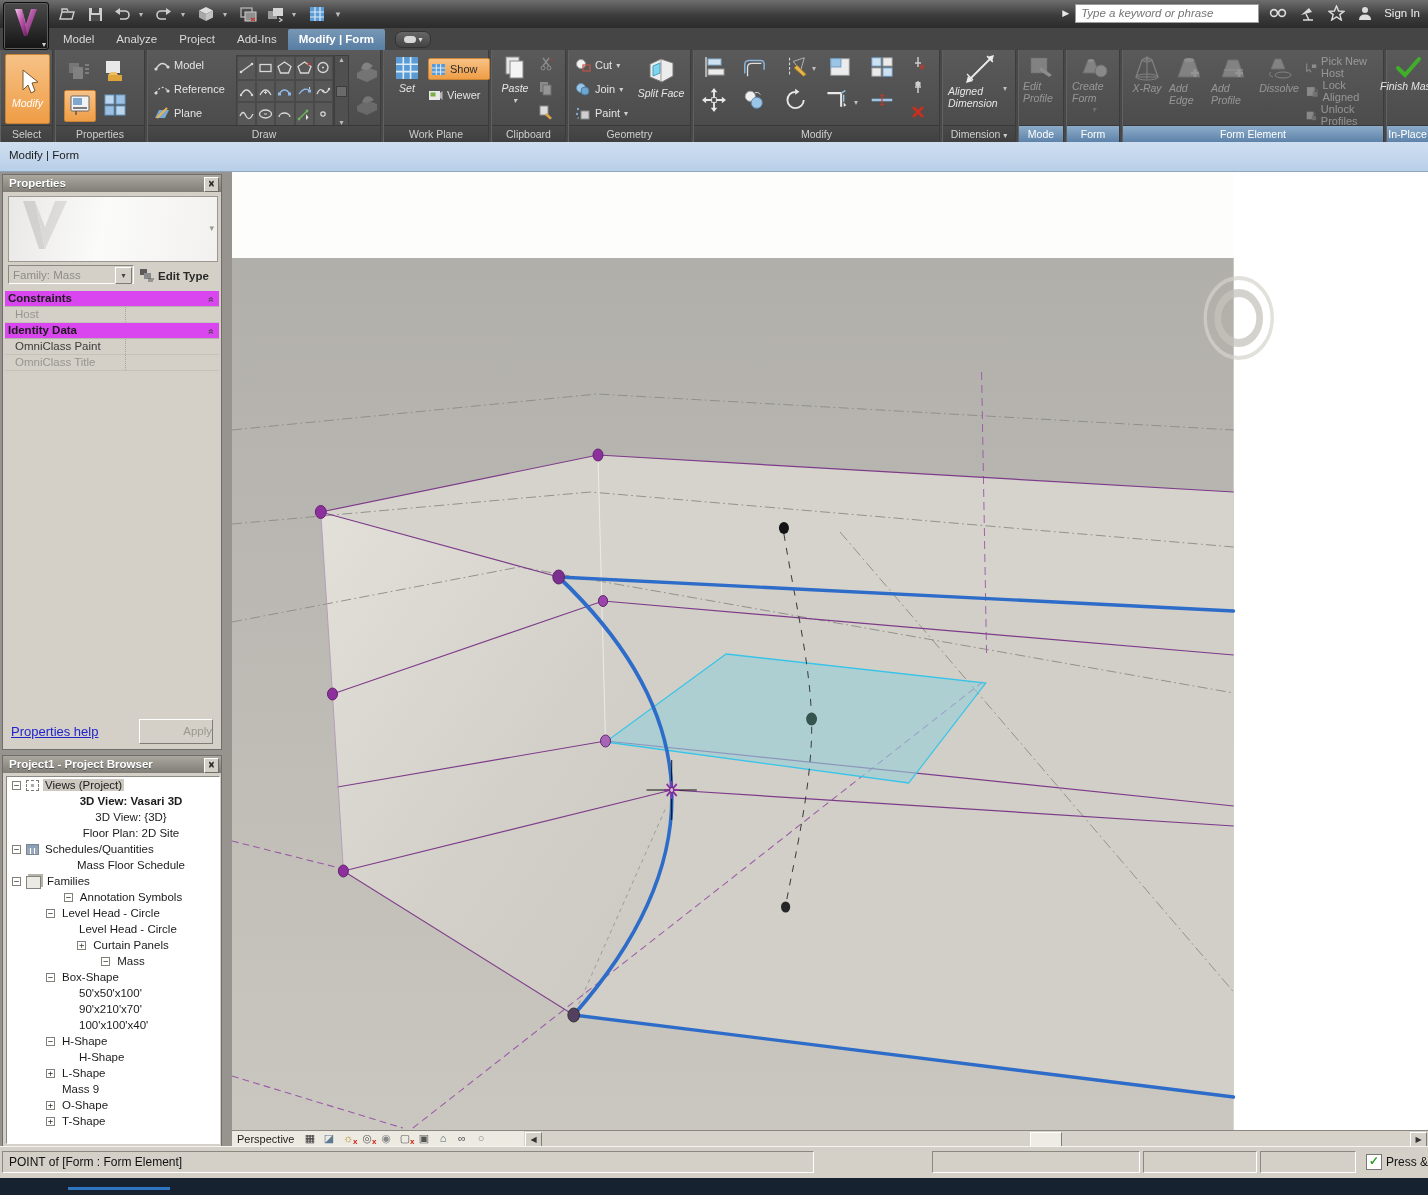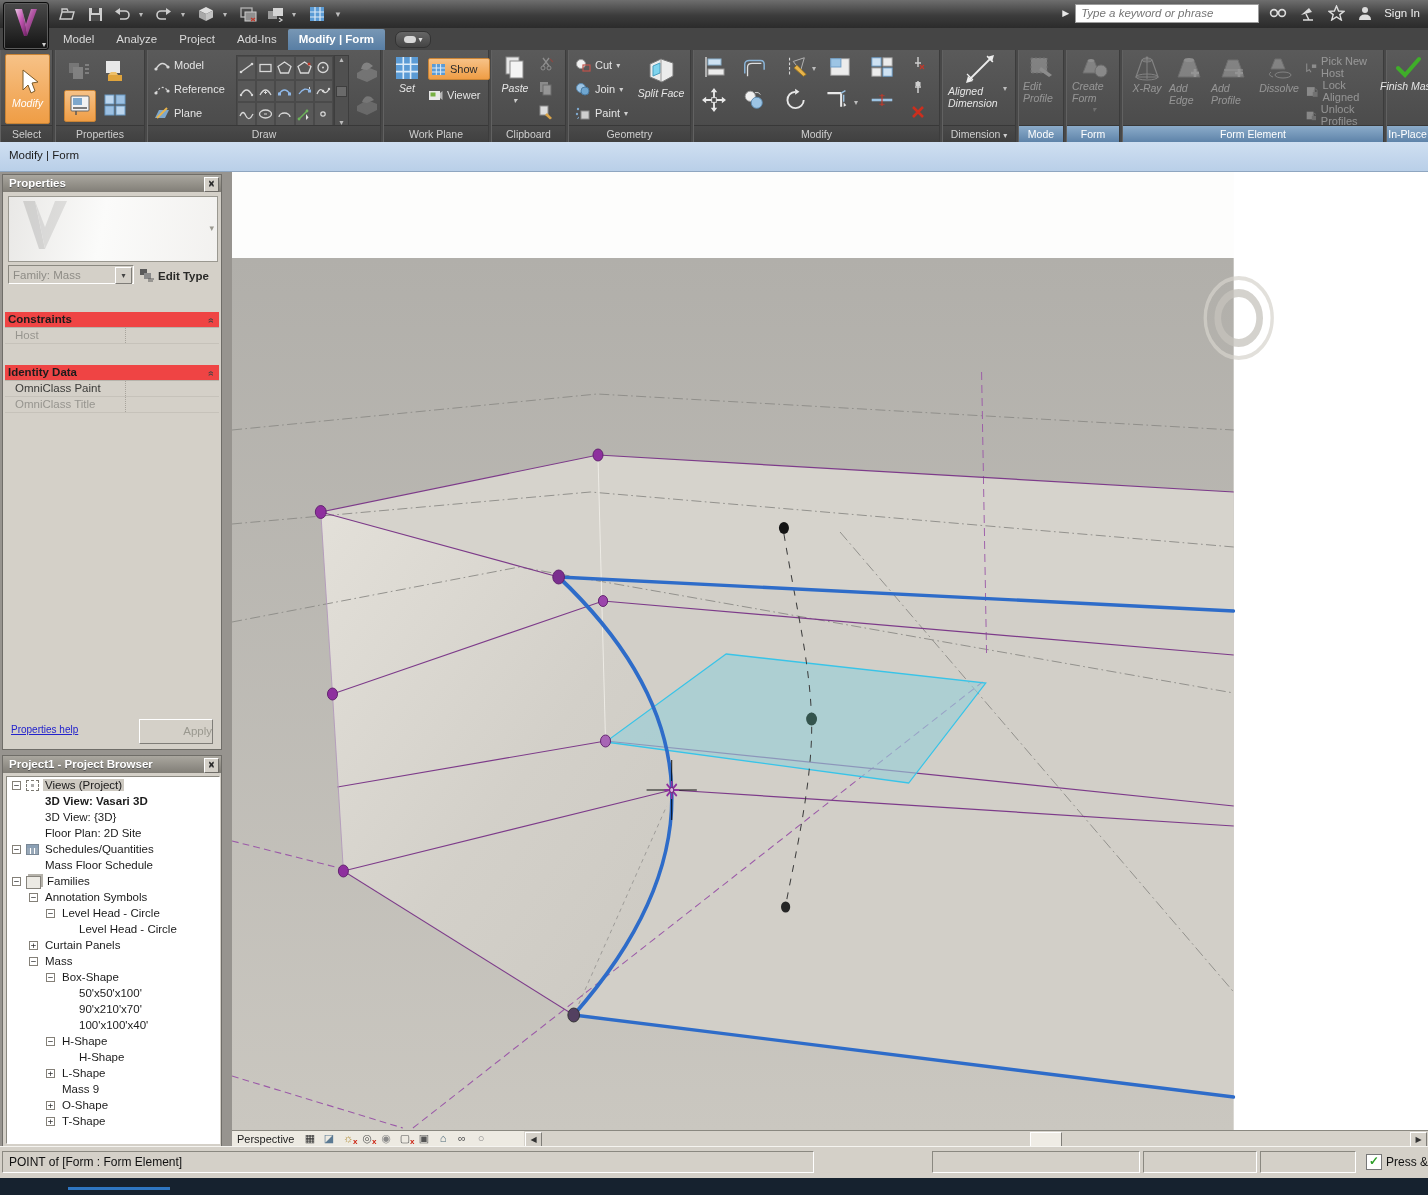--- a/index.html
+++ b/index.html
@@ -76,37 +76,37 @@
   #preview{position:absolute;left:5px;top:21px;width:208px;height:64px;background:linear-gradient(100deg,#e9e8e6,#fbfbfa 45%,#f2f1ef);
     border:1px solid #9a9890;}
   #preview .car{position:absolute;right:3px;top:26px;color:#9a9890;font-size:9px;}
   #famrow{position:absolute;left:5px;top:90px;width:208px;height:21px;display:flex;gap:5px;}
   #famsel{flex:0 0 126px;height:19px;background:#d4d0c8;position:relative;color:#8e8c86;
     font-size:11.5px;line-height:19px;padding-left:4px;box-sizing:border-box;}
   #famsel .dd{position:absolute;right:1px;top:1px;width:15px;height:15px;background:#d4d0c8;
     border:1px solid;border-color:#fff #7f7d78 #7f7d78 #fff;text-align:center;font-size:8px;line-height:15px;color:#444;}
   #edittype{flex:1;display:flex;align-items:center;gap:3px;font-size:11.5px;font-weight:bold;color:#2a2a28;}
   .pgrid{position:absolute;left:2px;right:2px;top:116px;font-size:11.5px;}
-  .ghead{height:15px;background:#ef4444;border-bottom:1px solid #b7b3ab;font-weight:bold;color:#1c1c1c;
-    padding-left:3px;line-height:15px;position:relative;margin-top:21px;}
+  .ghead{height:15px;background:#d946ef;border-bottom:1px solid #b7b3ab;font-weight:bold;color:#1c1c1c;
+    padding-left:3px;line-height:15px;position:relative;}
   .chev{position:absolute;right:5px;top:1px;color:#444;font-size:10px;display:inline-block;transform:rotate(-90deg);}
   .chev::before{content:"»";}
   .prow{height:15px;border-bottom:1px solid #c6c2ba;display:flex;line-height:15px;}
   .prow .lab{width:110px;padding-left:10px;color:#3a3a38;border-right:1px dotted #a8a49c;}
   .prow .lab.gray{color:#97958f;}
   .prow .val{flex:1;}
   #propfoot{position:absolute;left:0;bottom:6px;width:100%;height:24px;}
-  #phelp{position:absolute;left:8px;top:5px;color:#2222cc;text-decoration:underline;font-size:10px;}
+  #phelp{position:absolute;left:8px;top:5px;color:#2222cc;text-decoration:underline;font-size:13px;}
   #applybtn{position:absolute;right:8px;top:0;width:72px;height:23px;background:#d4d0c8;text-align:right;
     line-height:22px;font-size:11.5px;color:#9a988f;}
   
   #browser{top:755px;height:392px;}
   #tree{position:absolute;left:3px;top:20px;width:212px;height:366px;background:#fff;overflow:hidden;}
   .trow{height:16px;display:flex;align-items:center;font-size:11.5px;color:#1b1b1b;white-space:nowrap;}
-  .lvl0{padding-left:5px;} .lvl1{padding-left:22px;} .lvl2{padding-left:39px;} .lvl3{padding-left:56px;}
+  .lvl0{padding-left:5px;} .lvl1{padding-left:22px;justify-content:center;} .lvl2{padding-left:39px;} .lvl3{padding-left:56px;}
   .exp{flex:0 0 9px;height:9px;box-sizing:border-box;border:1px solid #848078;background:#fff;
     font-size:9px;line-height:7px;text-align:center;color:#333;margin-right:5px;font-family:"DejaVu Sans Mono",monospace;}
   .exp:empty{border-color:transparent;background:transparent;}
   .tlabel{padding:0 2px;}
   .tlabel.b{font-weight:bold;}
   .tlabel.hl{background:#cdc9c1;}
   .ticon{width:13px;height:11px;margin-right:4px;flex:0 0 13px;}
   .views-icon{border:1px dashed #7a7870;box-sizing:border-box;background:radial-gradient(circle at 50% 50%,#aaa 0 2px,transparent 2px);}
   .sched-icon{background:linear-gradient(#8ba0b5,#8ba0b5) 0 0/13px 3px no-repeat,
      repeating-linear-gradient(90deg,#98a8b8 0 3px,#fff 3px 4px);border:1px solid #7a8896;box-sizing:border-box;}

